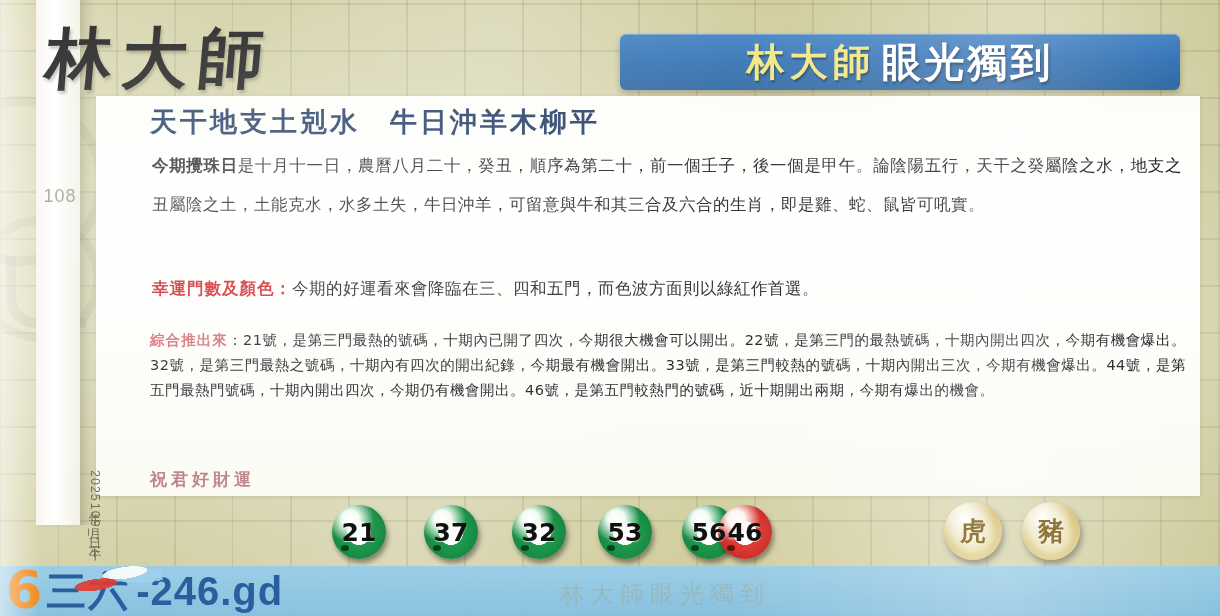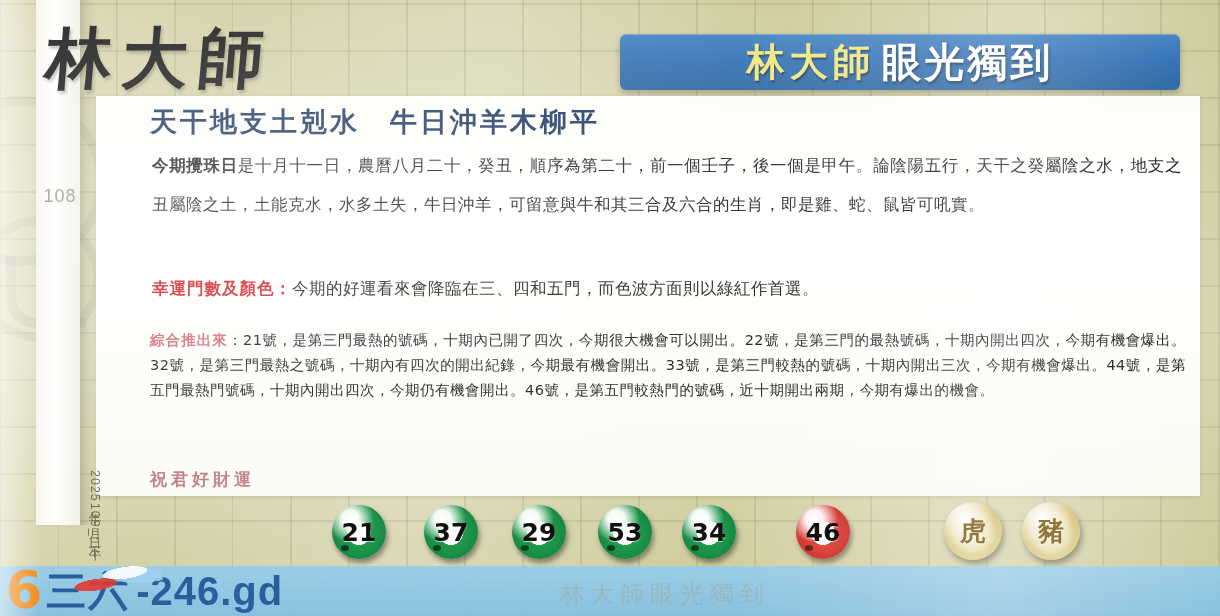--- a/index.html
+++ b/index.html
@@ -220,29 +220,29 @@
 
   <div class="p4">祝君好財運</div>
 
   <div class="ball green" style="left:332px">
     <span class="num">21</span>
   </div>
   <div class="ball green" style="left:424px">
     <span class="num">37</span>
   </div>
   <div class="ball green" style="left:512px">
-    <span class="num">29</span>
+    <span class="num">32</span>
   </div>
   <div class="ball green" style="left:598px">
     <span class="num">53</span>
   </div>
   <div class="ball green" style="left:682px">
-    <span class="num">34</span>
-  </div>
-  <div class="ball red" style="left:796px">
+    <span class="num">56</span>
+  </div>
+  <div class="ball red" style="left:718px">
     <span class="num">46</span>
   </div>
 
   <div class="zodiac" style="left:944px">
     <span>虎</span>
   </div>
   <div class="zodiac" style="left:1022px">
     <span>豬</span>
   </div>
 

